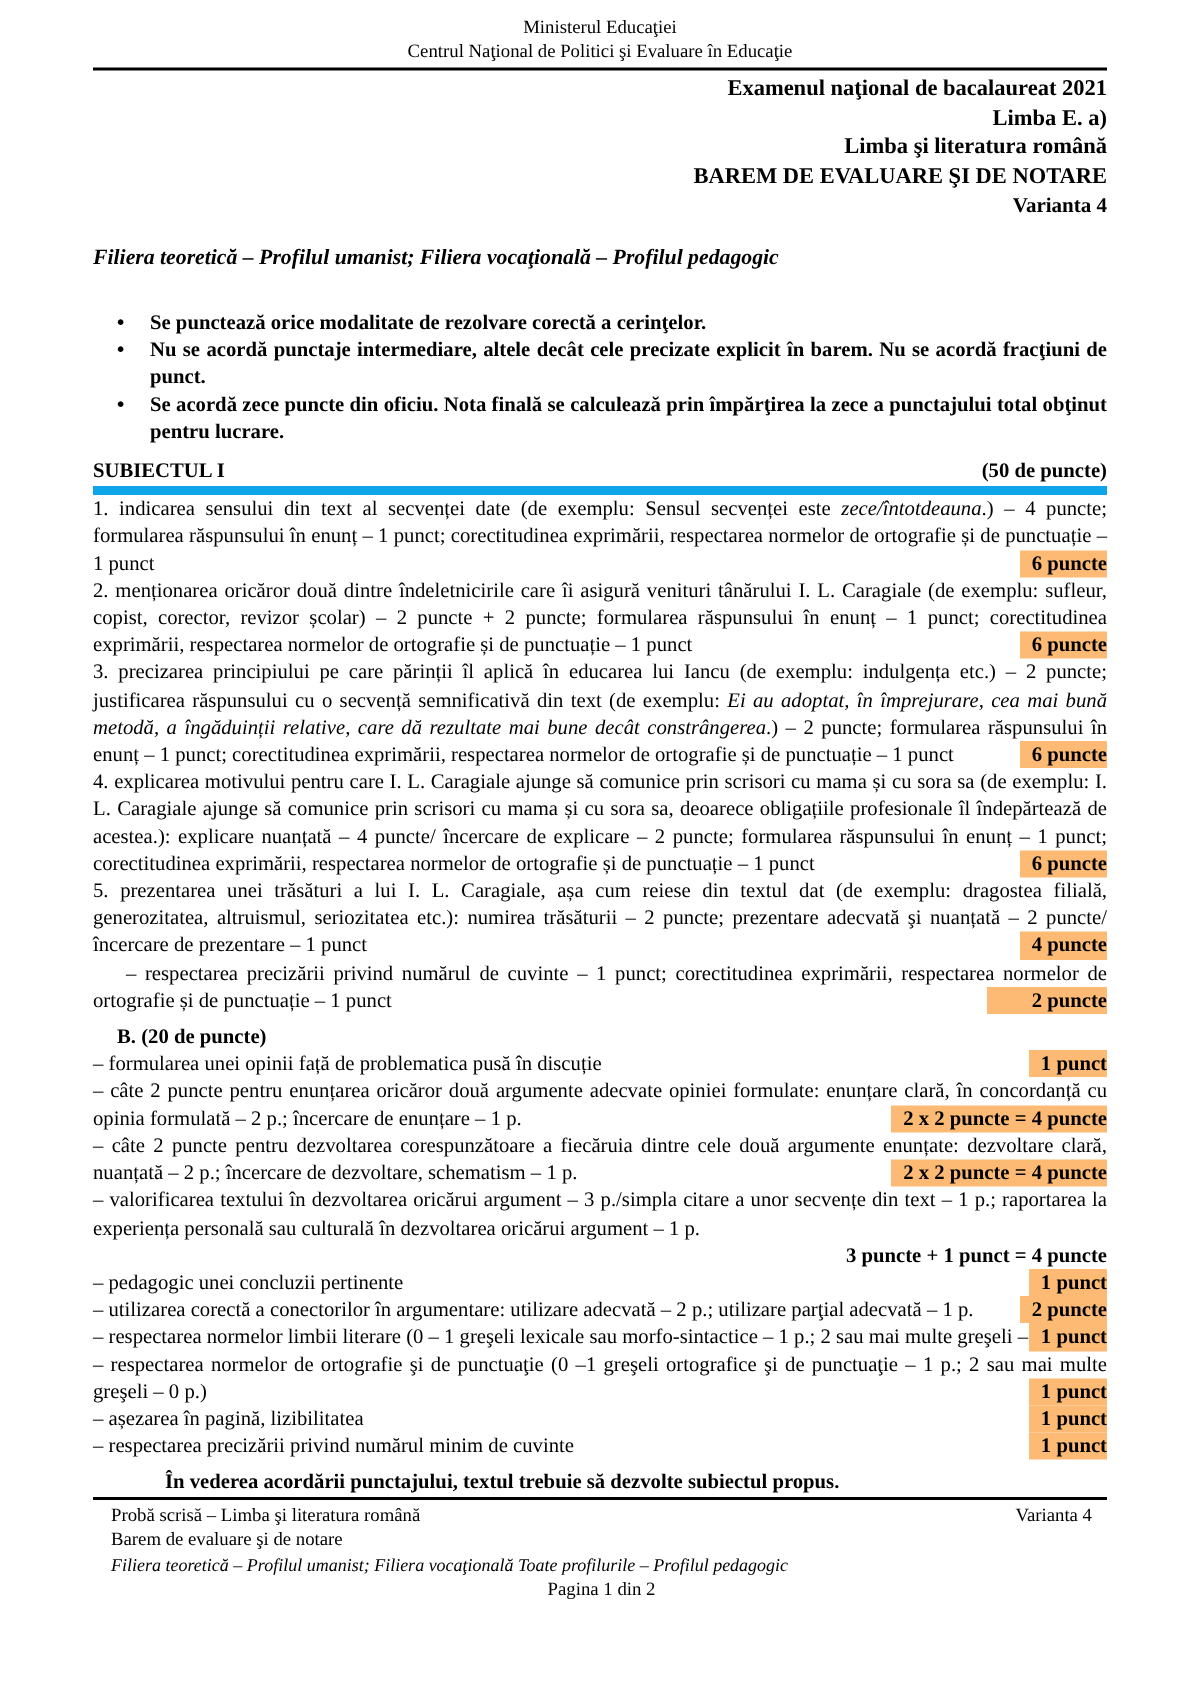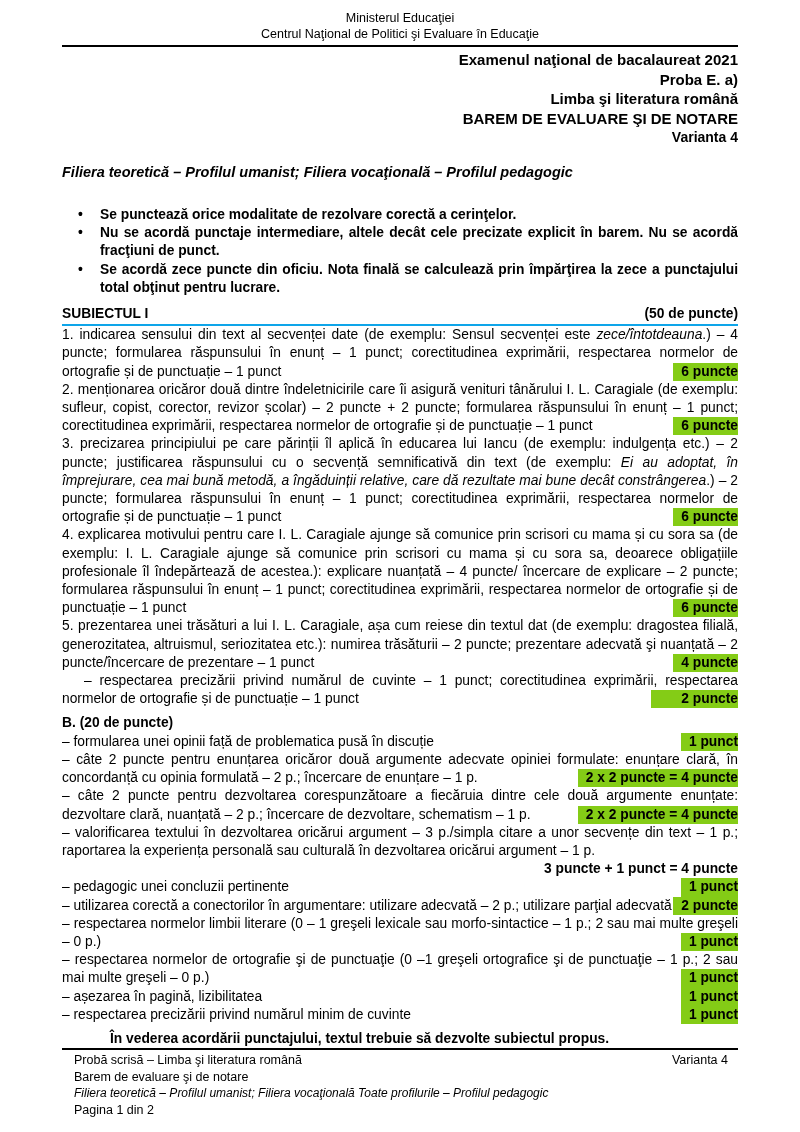--- a/index.html
+++ b/index.html
@@ -1,56 +1,56 @@
 <!DOCTYPE html>
 <html><head>
 <meta charset="utf-8">
 <style>
   html,body{margin:0;padding:0;background:#fff;color:#000;overflow:hidden;}
   body{width:800px;height:1132px;}
   .doc{
     box-sizing:border-box;width:800px;height:828px;
     padding:10px 62px 8px 62px;
     display:flex;flex-direction:column;
-    font-family:Liberation Sans, sans-serif;
+    font-family:Liberation Serif, serif;
     font-size:13.8px;line-height:18.2px;
   }
   .hdr-small{text-align:center;font-size:12.5px;line-height:16px;}
   .rule{border-top:2px solid #000;margin:3px 0 3px 0;height:0;}
   .title-line{text-align:right;font-weight:700;font-size:15px;line-height:19.5px;}
   .variant-line{text-align:right;font-weight:700;font-size:14px;line-height:19px;}
   .filiera-line{font-weight:700;font-style:italic;font-size:14.5px;line-height:19px;margin-top:16px;}
   ul.notes{list-style:none;margin:24px 0 6px 0;padding:0 0 0 38px;font-weight:700;}
   ul.notes li{position:relative;text-align:justify;}
   ul.notes li::before{content:"\2022";position:absolute;left:-22px;}
-  .subj-row{display:flex;justify-content:space-between;font-weight:700;border-bottom:2px solid #0ea5e9;margin-top:2px;padding-bottom:1px;}
+  .subj-row{display:flex;justify-content:space-between;font-weight:700;border-bottom:6px solid #0ea5e9;margin-top:2px;padding-bottom:1px;}
   .sec-head{font-weight:700;}
-  .sec-head.b{margin-top:6px;}
+  .sec-head.b{margin-top:6px;margin-left:16px;}
   .item{position:relative;text-align:justify;}
   .item.indent{text-indent:22px;}
-  .item .pts{position:absolute;right:0;bottom:0;font-weight:700;background:#84cc16;padding-left:8px;}
+  .item .pts{position:absolute;right:0;bottom:0;font-weight:700;background:#fdba74;padding-left:8px;}
   .pts-line{text-align:right;font-weight:700;}
   .closing{font-weight:700;margin-top:6px;margin-left:48px;}
   .it{font-style:italic;}
   .footer{margin-top:auto;border-top:2px solid #000;padding:2px 10px 0 12px;font-size:12.5px;line-height:16.5px;}
   .f-row{display:flex;justify-content:space-between;gap:24px;}
   .f-italic{font-style:italic;font-size:12px;}
-  .f-center{}
+  .f-center{text-align:center;}
 </style>
 </head>
 <body>
 
 <div class="doc">
 
   <div class="hdr-small">Ministerul Educaţiei</div>
   <div class="hdr-small">Centrul Naţional de Politici şi Evaluare în Educaţie</div>
   <div class="rule"></div>
 
   <div class="title-line">Examenul naţional de bacalaureat 2021</div>
-  <div class="title-line">Proba E. a)</div>
+  <div class="title-line">Limba E. a)</div>
   <div class="title-line">Limba şi literatura română</div>
   <div class="title-line">BAREM DE EVALUARE ŞI DE NOTARE</div>
   <div class="variant-line">Varianta 4</div>
   <div class="filiera-line">Filiera teoretică – Profilul umanist; Filiera vocaţională – Profilul pedagogic</div>
 
   <ul class="notes">
     <li>Se punctează orice modalitate de rezolvare corectă a cerinţelor.</li>
     <li>Nu se acordă punctaje intermediare, altele decât cele precizate explicit în barem. Nu se acordă fracţiuni de punct.</li>
     <li>Se acordă zece puncte din oficiu. Nota finală se calculează prin împărţirea la zece a punctajului total obţinut pentru lucrare.</li>
   </ul>

